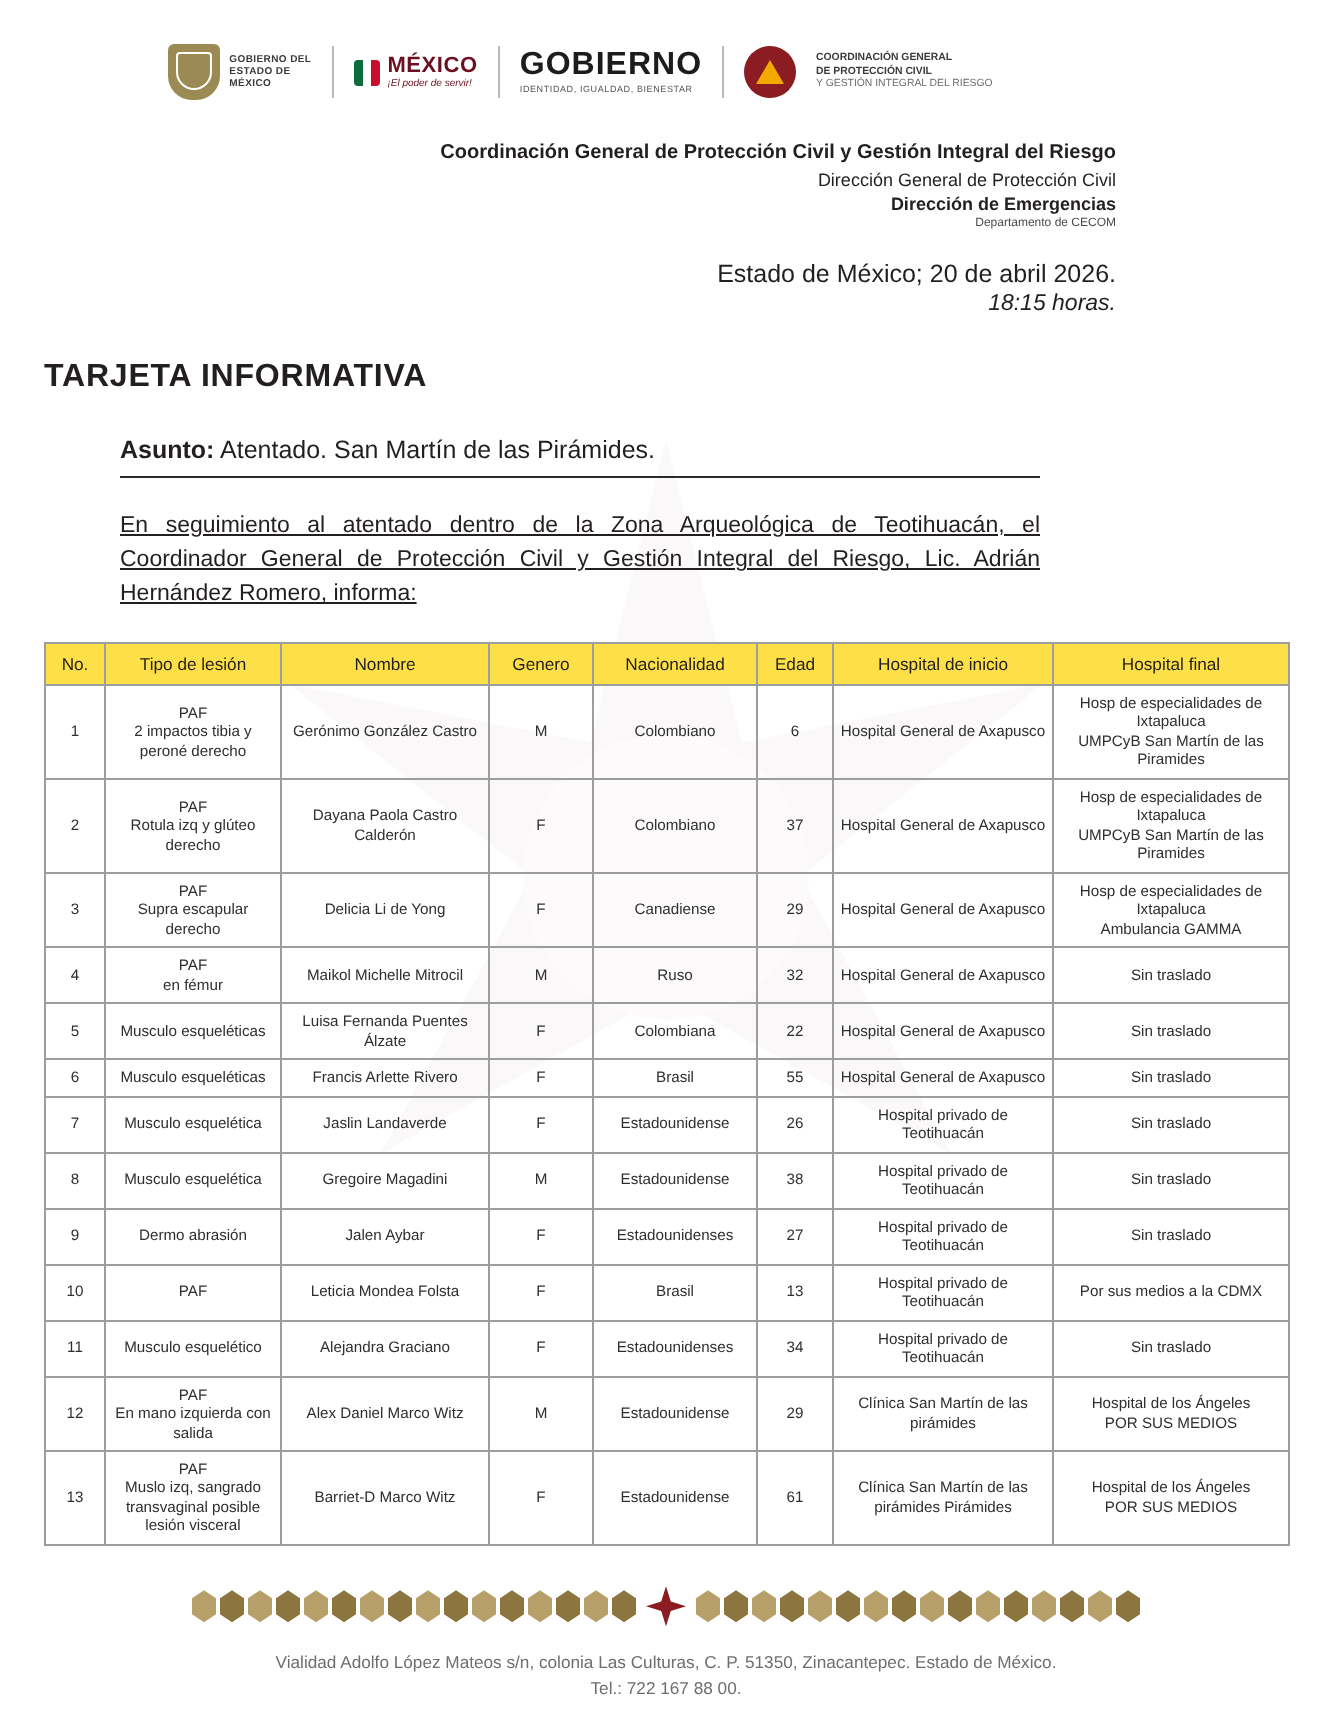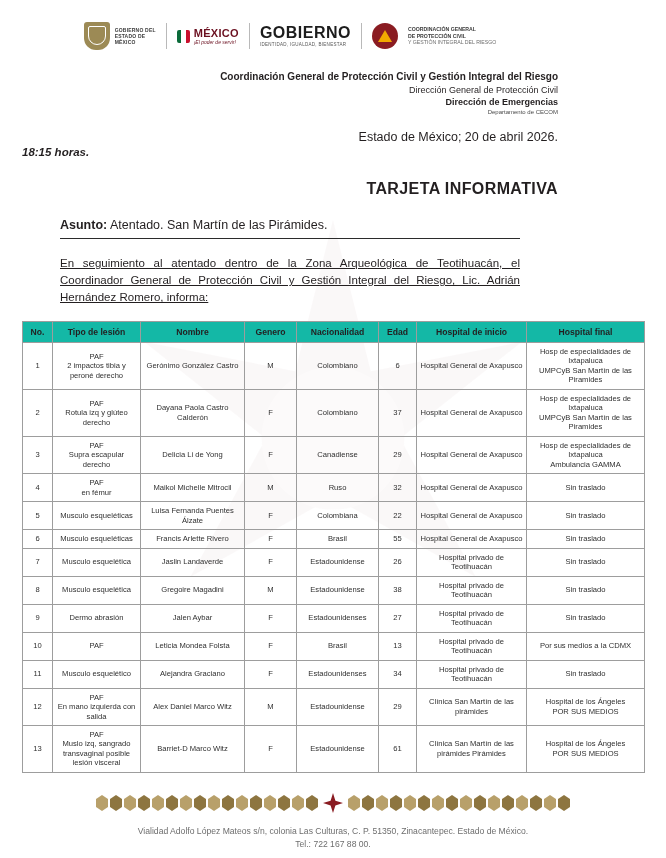--- a/index.html
+++ b/index.html
@@ -154,28 +154,28 @@
   .dep-3 { font-size: 9px; font-weight: bold; }
   .dep-4 { font-size: 6px; color: #4a4a4a; }
 
   .place-date {
     text-align: right;
     margin-top: 14px;
     font-size: 12.5px;
     color: #231f20;
   }
   .hour {
+    text-align: right;
     font-size: 11.5px;
     font-style: italic;
     margin-top: 2px;
-    font-weight: bold;
   }
 
   .doc-title {
-    text-align: right;
+    text-align: left;
     font-size: 16px;
     font-weight: bold;
     letter-spacing: .4px;
     margin-top: 22px;
   }
 
   .asunto {
     margin-top: 20px;
     font-size: 12.5px;
     padding-left: 38px;
@@ -197,24 +197,24 @@
   }
 
   
   table.victims {
     margin: 14px auto 0 auto;
     width: 622px;
     border-collapse: collapse;
     table-layout: fixed;
   }
   table.victims th {
-    background: #14b8a6;
+    background: #fde047;
     border: 1px solid #9d9d9d;
     font-size: 8.6px;
-    font-weight: bold;
+    font-weight: normal;
     padding: 5px 2px;
     color: #231f20;
     text-align: center;
     line-height: 1.2;
   }
   table.victims td {
     border: 1px solid #9d9d9d;
     font-size: 7.6px;
     padding: 4px 2px;
     text-align: center;

